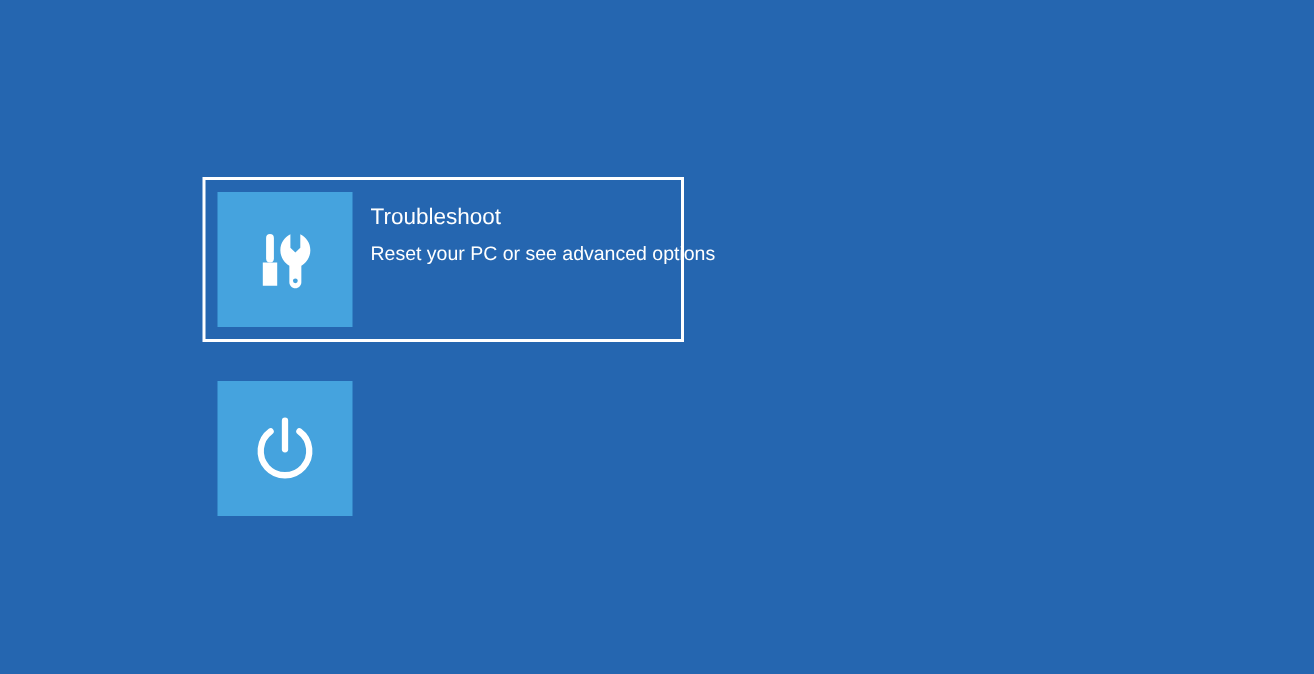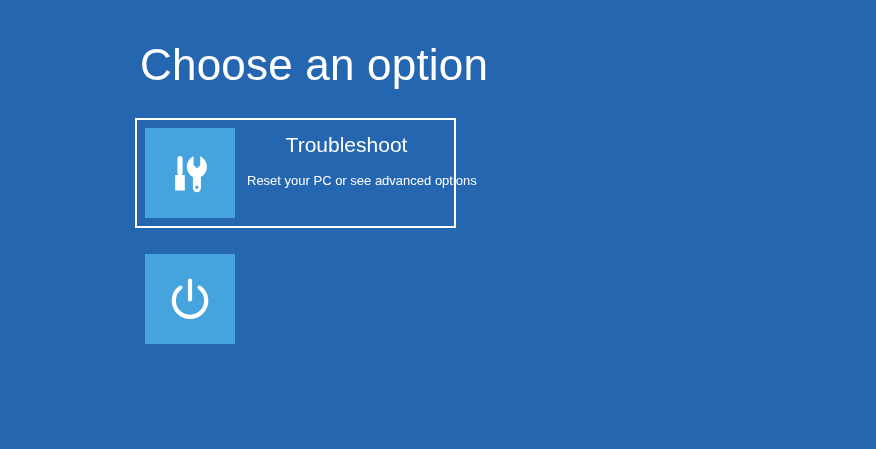--- a/index.html
+++ b/index.html
@@ -58,51 +58,49 @@
     align-items: center;
     justify-content: center;
   }
   .option-text {
     flex: 1 1 auto;
     padding-left: 12px;
     padding-top: 3px;
     min-width: 0;
   }
   .option-title {
-    font-size: 21px;
+    font-size: 15px;
     font-weight: 300;
     color: #ffffff;
     line-height: 28px;
     white-space: nowrap;
-    text-align: center;
   }
   .option-subtitle {
     font-size: 13px;
     font-weight: 400;
     color: #ffffff;
     line-height: 18px;
-    margin-top: 13px;
+    margin-top: 1px;
     white-space: nowrap;
   }
   .option-subtitle:empty {
     display: none;
   }
   .spacer-row {
     height: 16px;
   }
   svg {
     display: block;
   }
 </style>
 </head>
 <body>
 
 <div class="screen">
 
-  <div class="page-title">Choose an option</div>
 
   <div class="options-list">
 
     <div class="option focused">
       <div class="option-icon">
         <span>
           <svg width="52" height="52" viewBox="0 0 52 52" aria-hidden="true">
             <g fill="#ffffff">
               <rect x="13.4" y="9" width="5.2" height="19" rx="2.6"></rect>
               <rect x="11.2" y="28" width="9.6" height="15.5"></rect>

